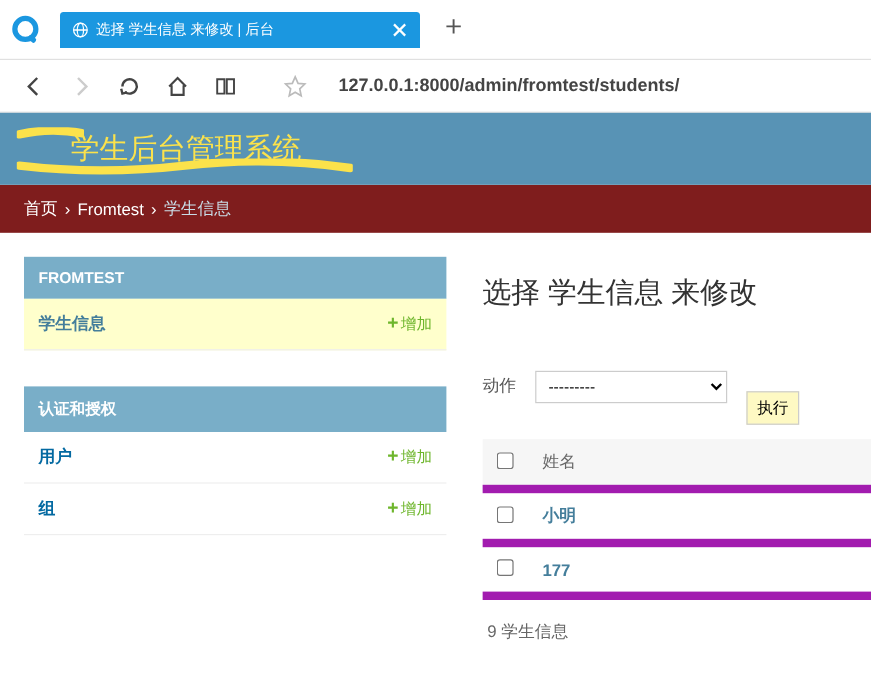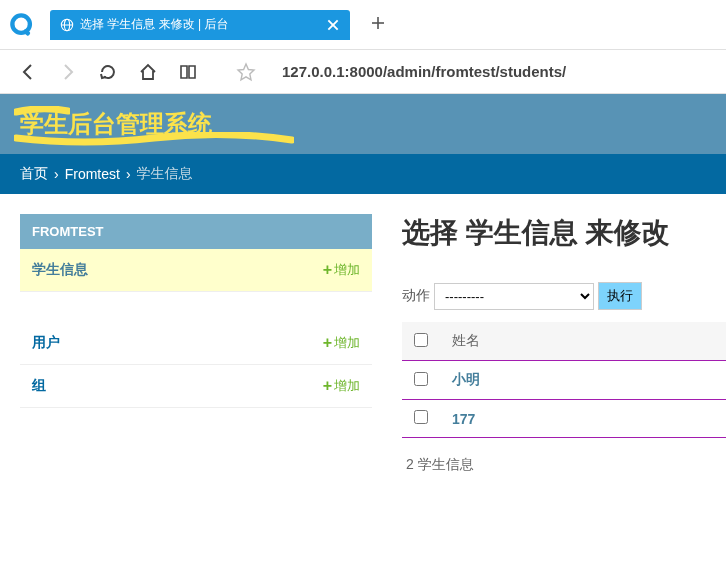--- a/index.html
+++ b/index.html
@@ -17,49 +17,49 @@
 
   .toolbar { height: 44px; background: #fff; display: flex; align-items: center; padding: 0 18px; gap: 20px; border-bottom: 1px solid #e0e0e0; }
   .toolbar .nav-icon { width: 20px; height: 20px; color: #555; cursor: pointer; display: flex; align-items: center; justify-content: center; }
   .toolbar .nav-icon.disabled { color: #ccc; }
   .toolbar .nav-icon svg { width: 100%; height: 100%; }
   .url { color: #444; font-size: 15px; margin-left: 6px; font-weight: bold; }
 
   
   .page-header { background: #5893b5; height: 60px; display: flex; align-items: center; padding: 0 20px; position: relative; }
   .page-title-wrap { position: relative; display: inline-block; }
-  .page-title { color: #fbe24b; font-size: 24px; font-weight: 700; position: relative; z-index: 2; }
+  .page-title { color: #fbe24b; font-size: 24px; font-weight: 400; position: relative; z-index: 2; margin-left: 39px; }
   .underline-annot { position: absolute; left: -6px; bottom: -8px; width: 280px; height: 16px; z-index: 1; }
   .underline-annot2 { position: absolute; left: -6px; top: -2px; width: 56px; height: 10px; z-index: 1; }
 
   
-  .breadcrumb { background: #0369a1; height: 40px; display: flex; align-items: center; padding: 0 20px; font-size: 14px; }
+  .breadcrumb { background: #7f1d1d; height: 40px; display: flex; align-items: center; padding: 0 20px; font-size: 14px; }
   .breadcrumb a { color: #fff; text-decoration: none; }
   .breadcrumb .sep { color: #fff; margin: 0 6px; }
   .breadcrumb .current { color: #c9dce6; }
 
   
   .content { display: flex; padding: 20px 0 0 20px; gap: 30px; }
   .sidebar { width: 352px; }
   .module { margin-bottom: 30px; background: #fff; }
   .module-caption { background: #79aec8; color: #fff; font-weight: bold; font-size: 13px; padding: 10px 12px; text-transform: uppercase; }
   .module-row { display: flex; justify-content: space-between; align-items: center; padding: 12px 12px; border-bottom: 1px solid #eee; font-size: 14px; }
   .module-row.hl { background: #ffffcc; }
   .module-row a.model-link { color: #447e9b; text-decoration: none; font-weight: bold; }
   .module-row .black { color: #0369a1; font-weight: bold; }
   .addlink { color: #6eb62c; font-size: 13px; display: flex; align-items: center; gap: 2px; cursor: pointer; }
   .addlink .plus { font-weight: bold; font-size: 16px; }
 
   .main { flex: 1; padding-right: 0; overflow: hidden; }
-  .main h1 { font-size: 28px; font-weight: 700; color: #333; margin-bottom: 30px; }
-  .actions-bar { display: flex; align-items: center; gap: 4px; font-size: 14px; color: #555; margin-bottom: 12px; }
+  .main h1 { font-size: 24px; font-weight: 400; color: #333; margin-bottom: 30px; margin-top: 14px; }
+  .actions-bar { display: flex; align-items: center; gap: 16px; font-size: 14px; color: #555; margin-bottom: 12px; }
   .actions-bar select { border: 1px solid #ccc; padding: 4px 6px; font-size: 13px; min-width: 160px; background: #fff; }
-  .go-btn { border: 1px solid #ccc; background: #7dd3fc; padding: 4px 8px; font-size: 13px; cursor: pointer; }
+  .go-btn { border: 1px solid #ccc; background: #fef9c3; padding: 4px 8px; font-size: 13px; cursor: pointer; margin-top: 36px; }
   table.listing { width: 100%; border-collapse: collapse; }
-  table.listing th, table.listing td { text-align: left; padding: 10px 12px; border-bottom: 1px solid #a21caf; font-size: 14px; }
+  table.listing th, table.listing td { text-align: left; padding: 10px 12px; border-bottom: 7px solid #a21caf; font-size: 14px; }
   table.listing thead th { background: #f6f6f6; color: #666; font-weight: normal; }
   table.listing th.checkbox-col, table.listing td.checkbox-col { width: 34px; }
   table.listing a { color: #447e9b; text-decoration: none; font-weight: bold; margin-top: 26px; }
   .count-line { color: #666; font-size: 14px; padding: 18px 4px; }
   input[type=checkbox] { width: 14px; height: 14px; }
 </style>
 </head>
 <body>
 
 <div class="browser-bar">
@@ -158,20 +158,21 @@
       <div class="module-row hl">
         <a href="#" class="model-link">学生信息</a>
         <span class="addlink">
           <span class="plus">+</span>
           <span>增加</span>
         </span>
       </div>
     </div>
 
     <div class="module">
+      <div class="module-caption">认证和授权</div>
       <div class="module-row">
         <span class="black">用户</span>
         <span class="addlink">
           <span class="plus">+</span>
           <span>增加</span>
         </span>
       </div>
       <div class="module-row">
         <span class="black">组</span>
         <span class="addlink">
@@ -208,15 +209,15 @@
           <td class="checkbox-col"><input type="checkbox" style=""></td>
           <td><a href="#">小明</a></td>
         </tr>
         <tr>
           <td class="checkbox-col"><input type="checkbox" style=""></td>
           <td><a href="#">177</a></td>
         </tr>
       </tbody>
     </table>
 
-    <div class="count-line">2 学生信息</div>
+    <div class="count-line">9 学生信息</div>
   </div>
 </div>
 
 </body></html>

